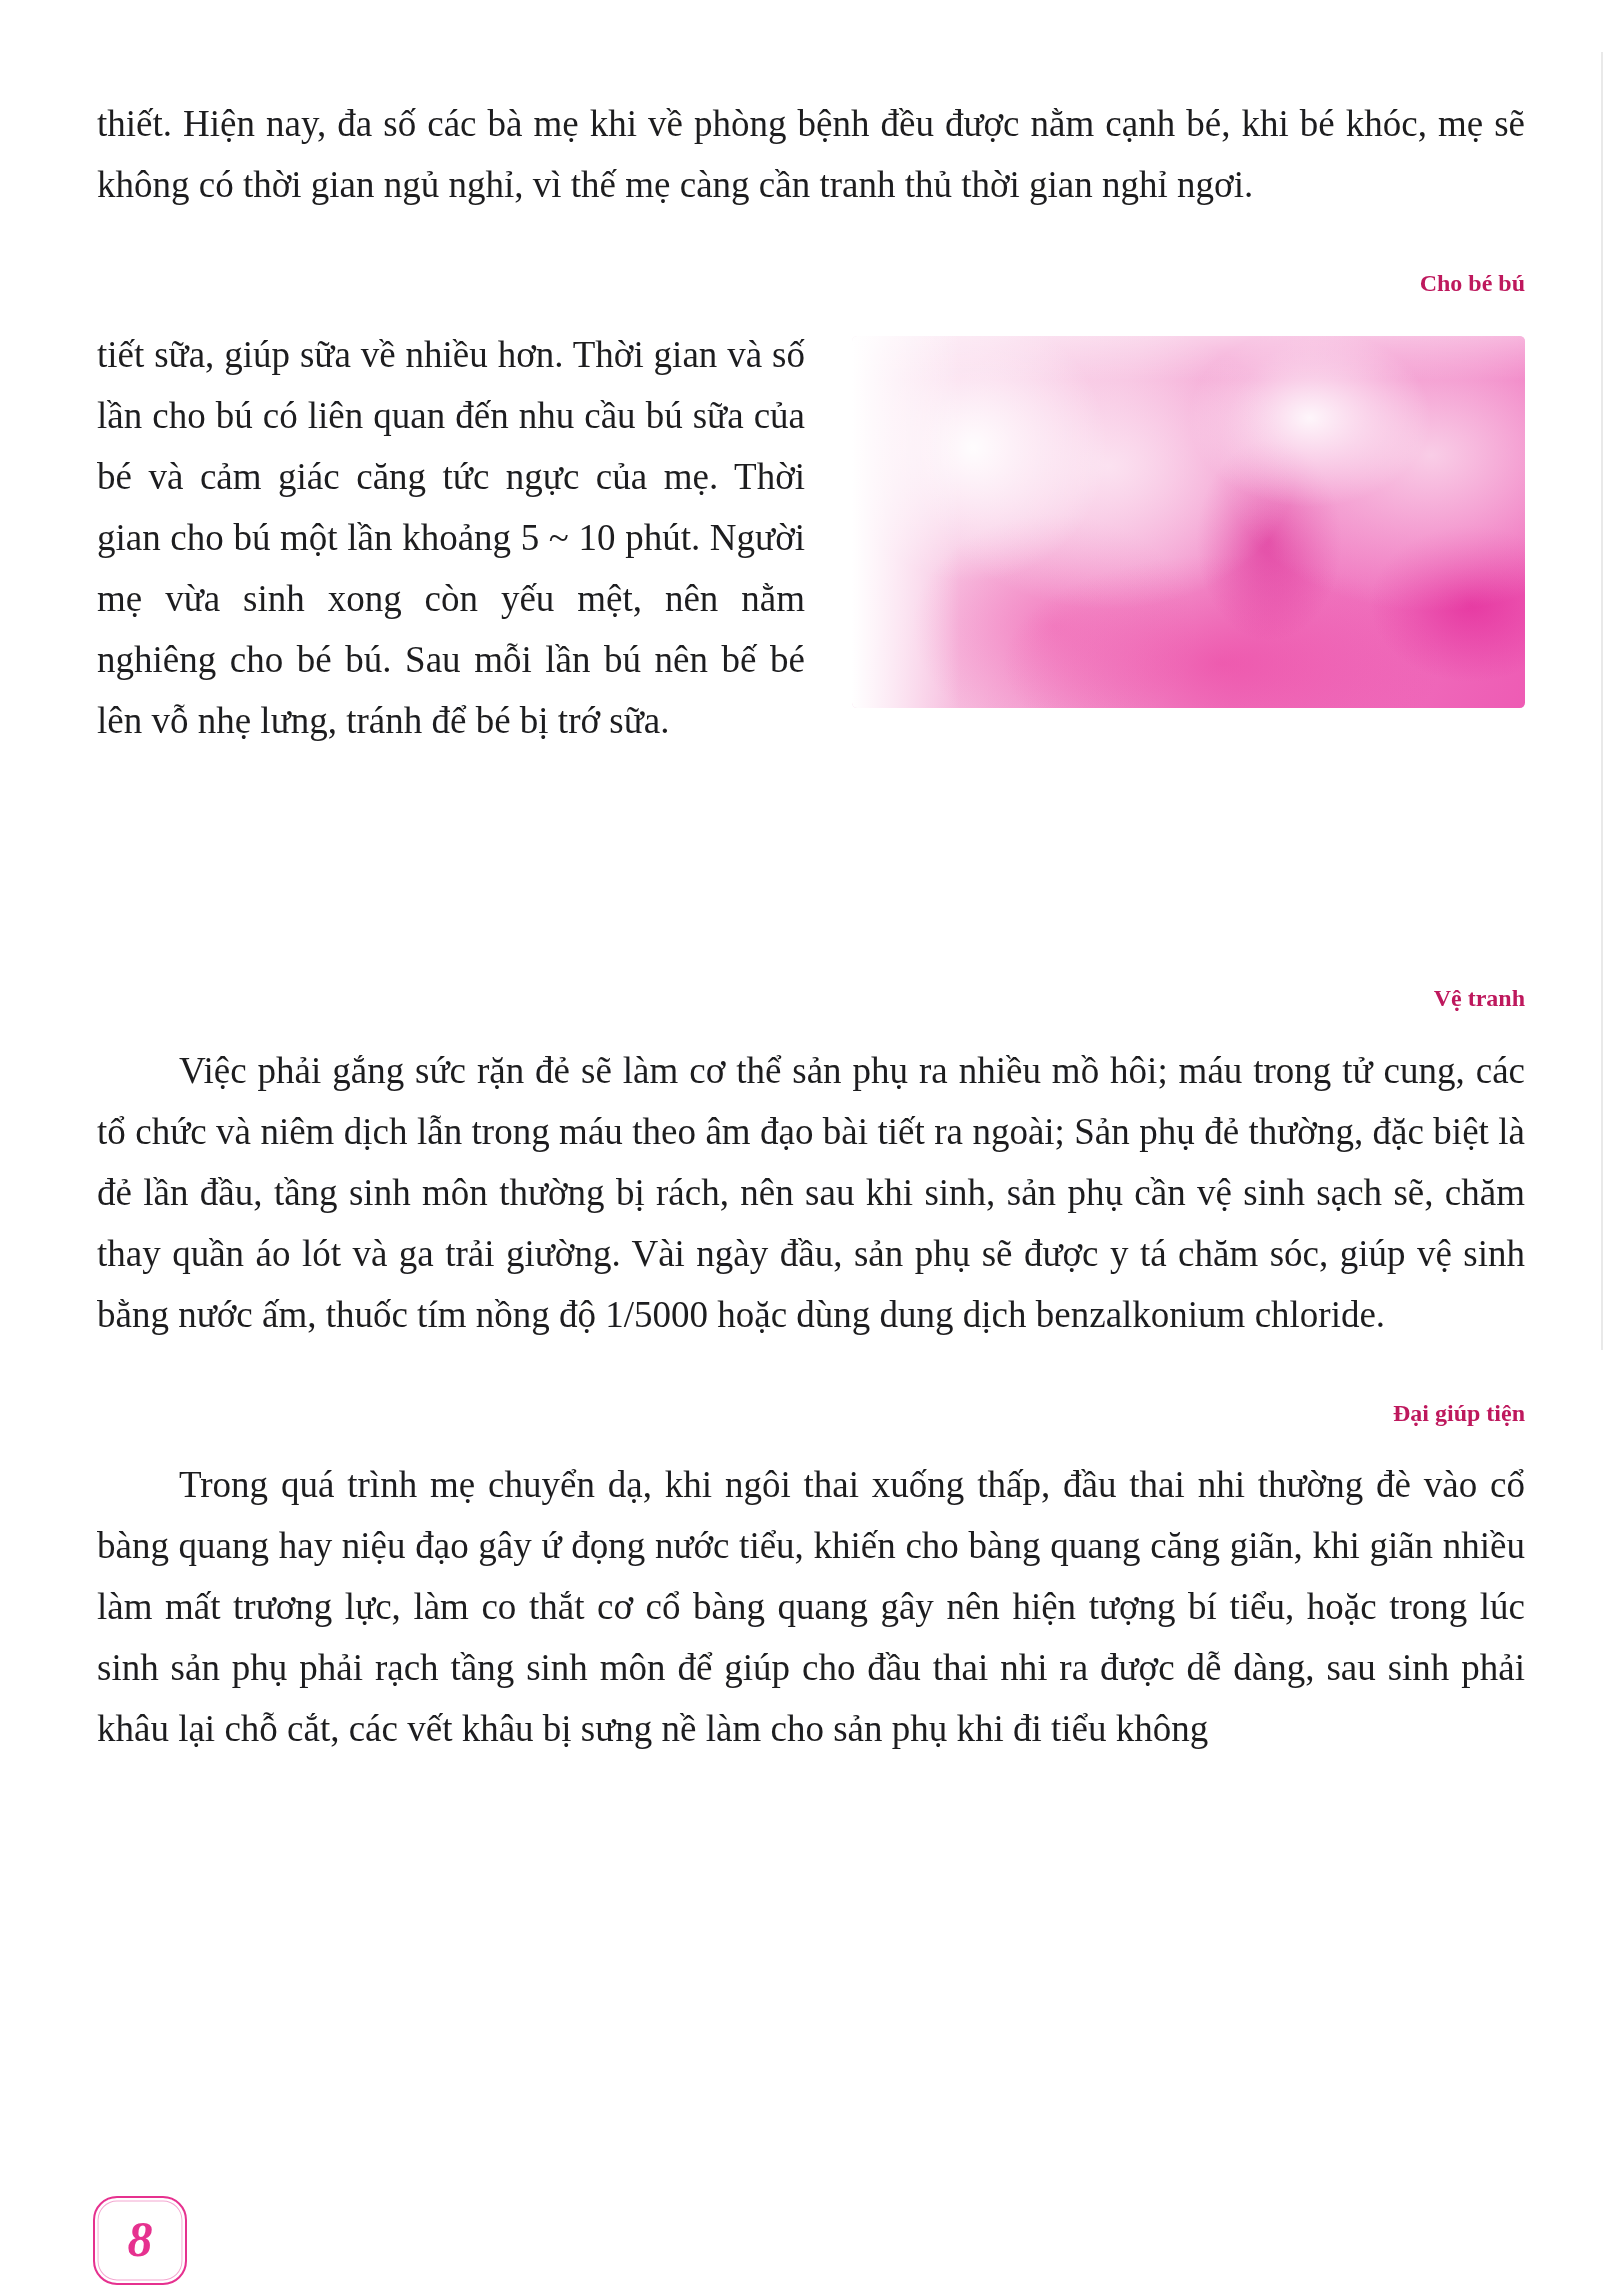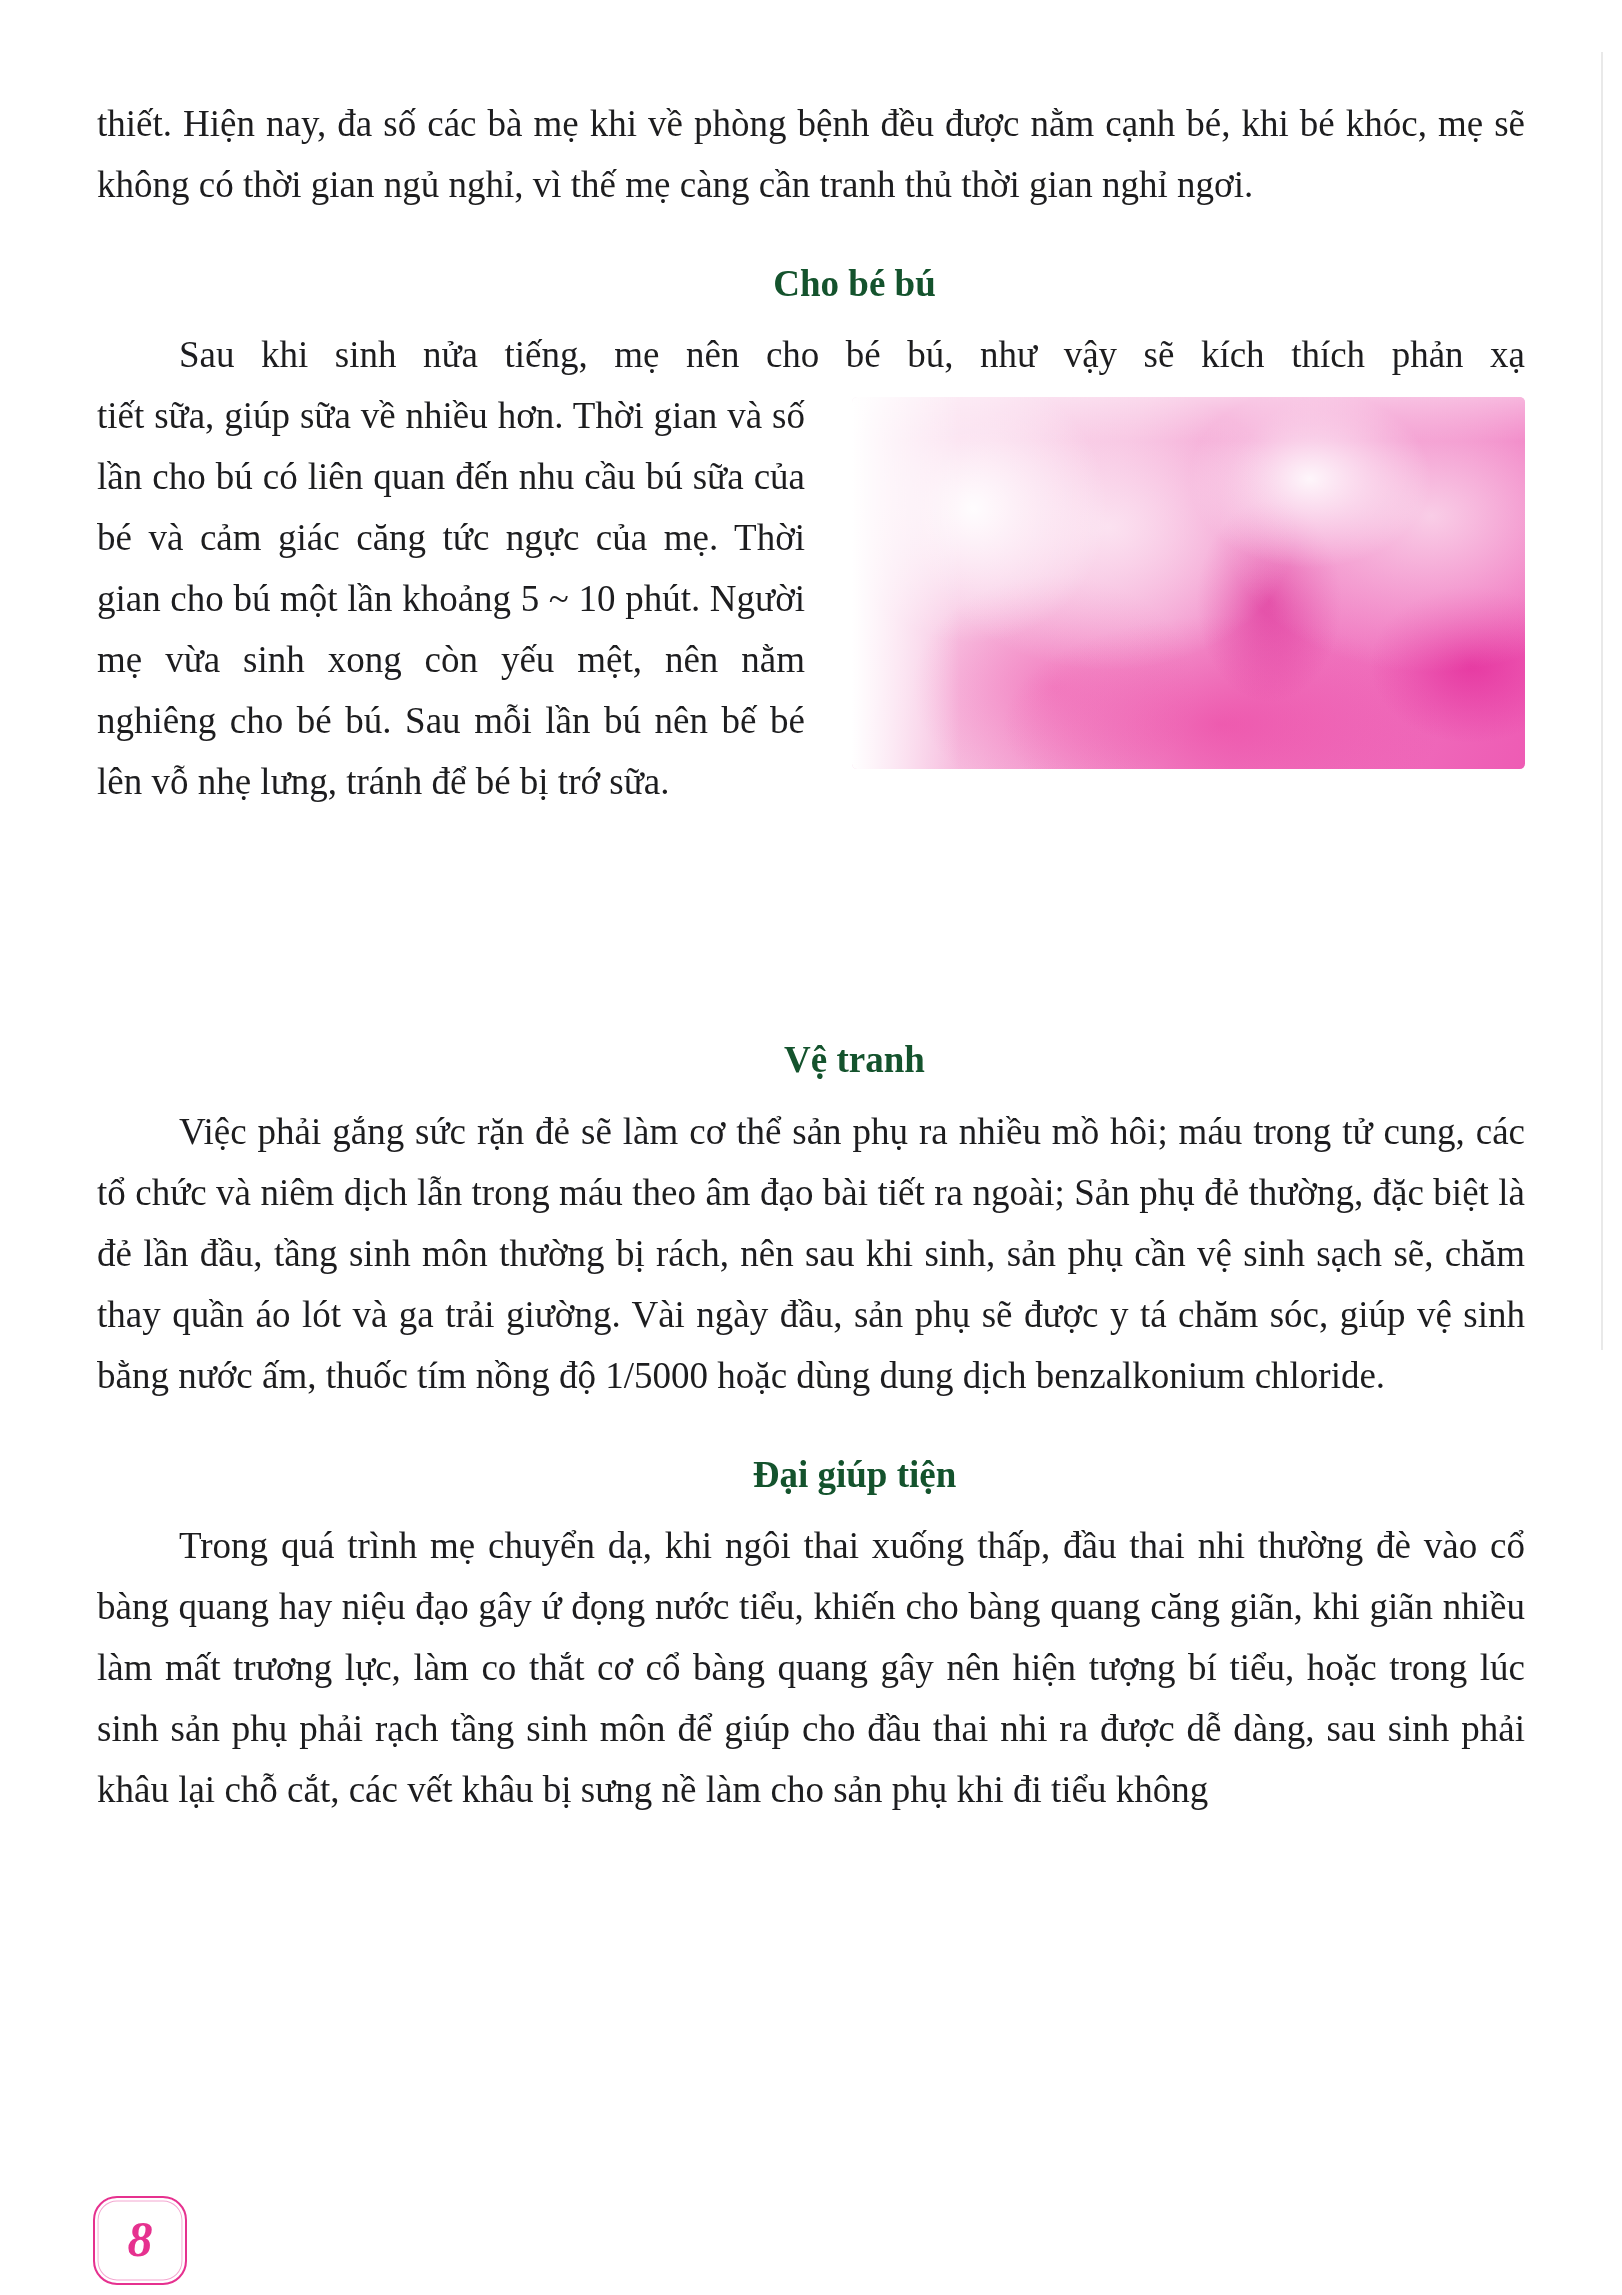--- a/index.html
+++ b/index.html
@@ -25,26 +25,26 @@
     color: #1d1d1f;
     text-align: justify;
   }
   .para {
     margin: 0;
   }
   .indent {
     text-indent: 82px;
   }
   .section-heading {
-    font-size: 37px;
+    font-size: 24px;
     font-weight: 700;
-    color: #14532d;
+    color: #be185d;
     margin: 38px 0 10.4px 87px;
     line-height: 61px;
-    text-align: center;
+    text-align: right;
   }
   .first-line {
     text-indent: 82px;
     margin: 0;
     text-align: justify;
     text-align-last: justify;
   }
   .wrap-block {
     min-height: 606px;
     margin: 0;
@@ -113,21 +113,20 @@
 <div class="page">
 
   <div class="scan-artifact"></div>
 
   <div class="text-block">
 
     <p class="para">thiết. Hiện nay, đa số các bà mẹ khi về phòng bệnh đều được nằm cạnh bé, khi bé khóc, mẹ sẽ không có thời gian ngủ nghỉ, vì thế mẹ càng cần tranh thủ thời gian nghỉ ngơi.</p>
 
     <div>
       <h2 class="section-heading">Cho bé bú</h2>
-      <p class="first-line">Sau khi sinh nửa tiếng, mẹ nên cho bé bú, như vậy sẽ kích thích phản xạ</p>
       <div class="wrap-block para">
         <div class="photo"></div>
         <span>tiết sữa, giúp sữa về nhiều hơn. Thời gian và số lần cho bú có liên quan đến nhu cầu bú sữa của bé và cảm giác căng tức ngực của mẹ. Thời gian cho bú một lần khoảng 5 ~ 10 phút. Người mẹ vừa sinh xong còn yếu mệt, nên nằm nghiêng cho bé bú. Sau mỗi lần bú nên bế bé lên vỗ nhẹ lưng, tránh để bé bị trớ sữa.</span>
       </div>
     </div>
 
     <div>
       <h2 class="section-heading">Vệ tranh</h2>
       <p class="para indent">Việc phải gắng sức rặn đẻ sẽ làm cơ thể sản phụ ra nhiều mồ hôi; máu trong tử cung, các tổ chức và niêm dịch lẫn trong máu theo âm đạo bài tiết ra ngoài; Sản phụ đẻ thường, đặc biệt là đẻ lần đầu, tầng sinh môn thường bị rách, nên sau khi sinh, sản phụ cần vệ sinh sạch sẽ, chăm thay quần áo lót và ga trải giường. Vài ngày đầu, sản phụ sẽ được y tá chăm sóc, giúp vệ sinh bằng nước ấm, thuốc tím nồng độ 1/5000 hoặc dùng dung dịch benzalkonium chloride.</p>
     </div>

